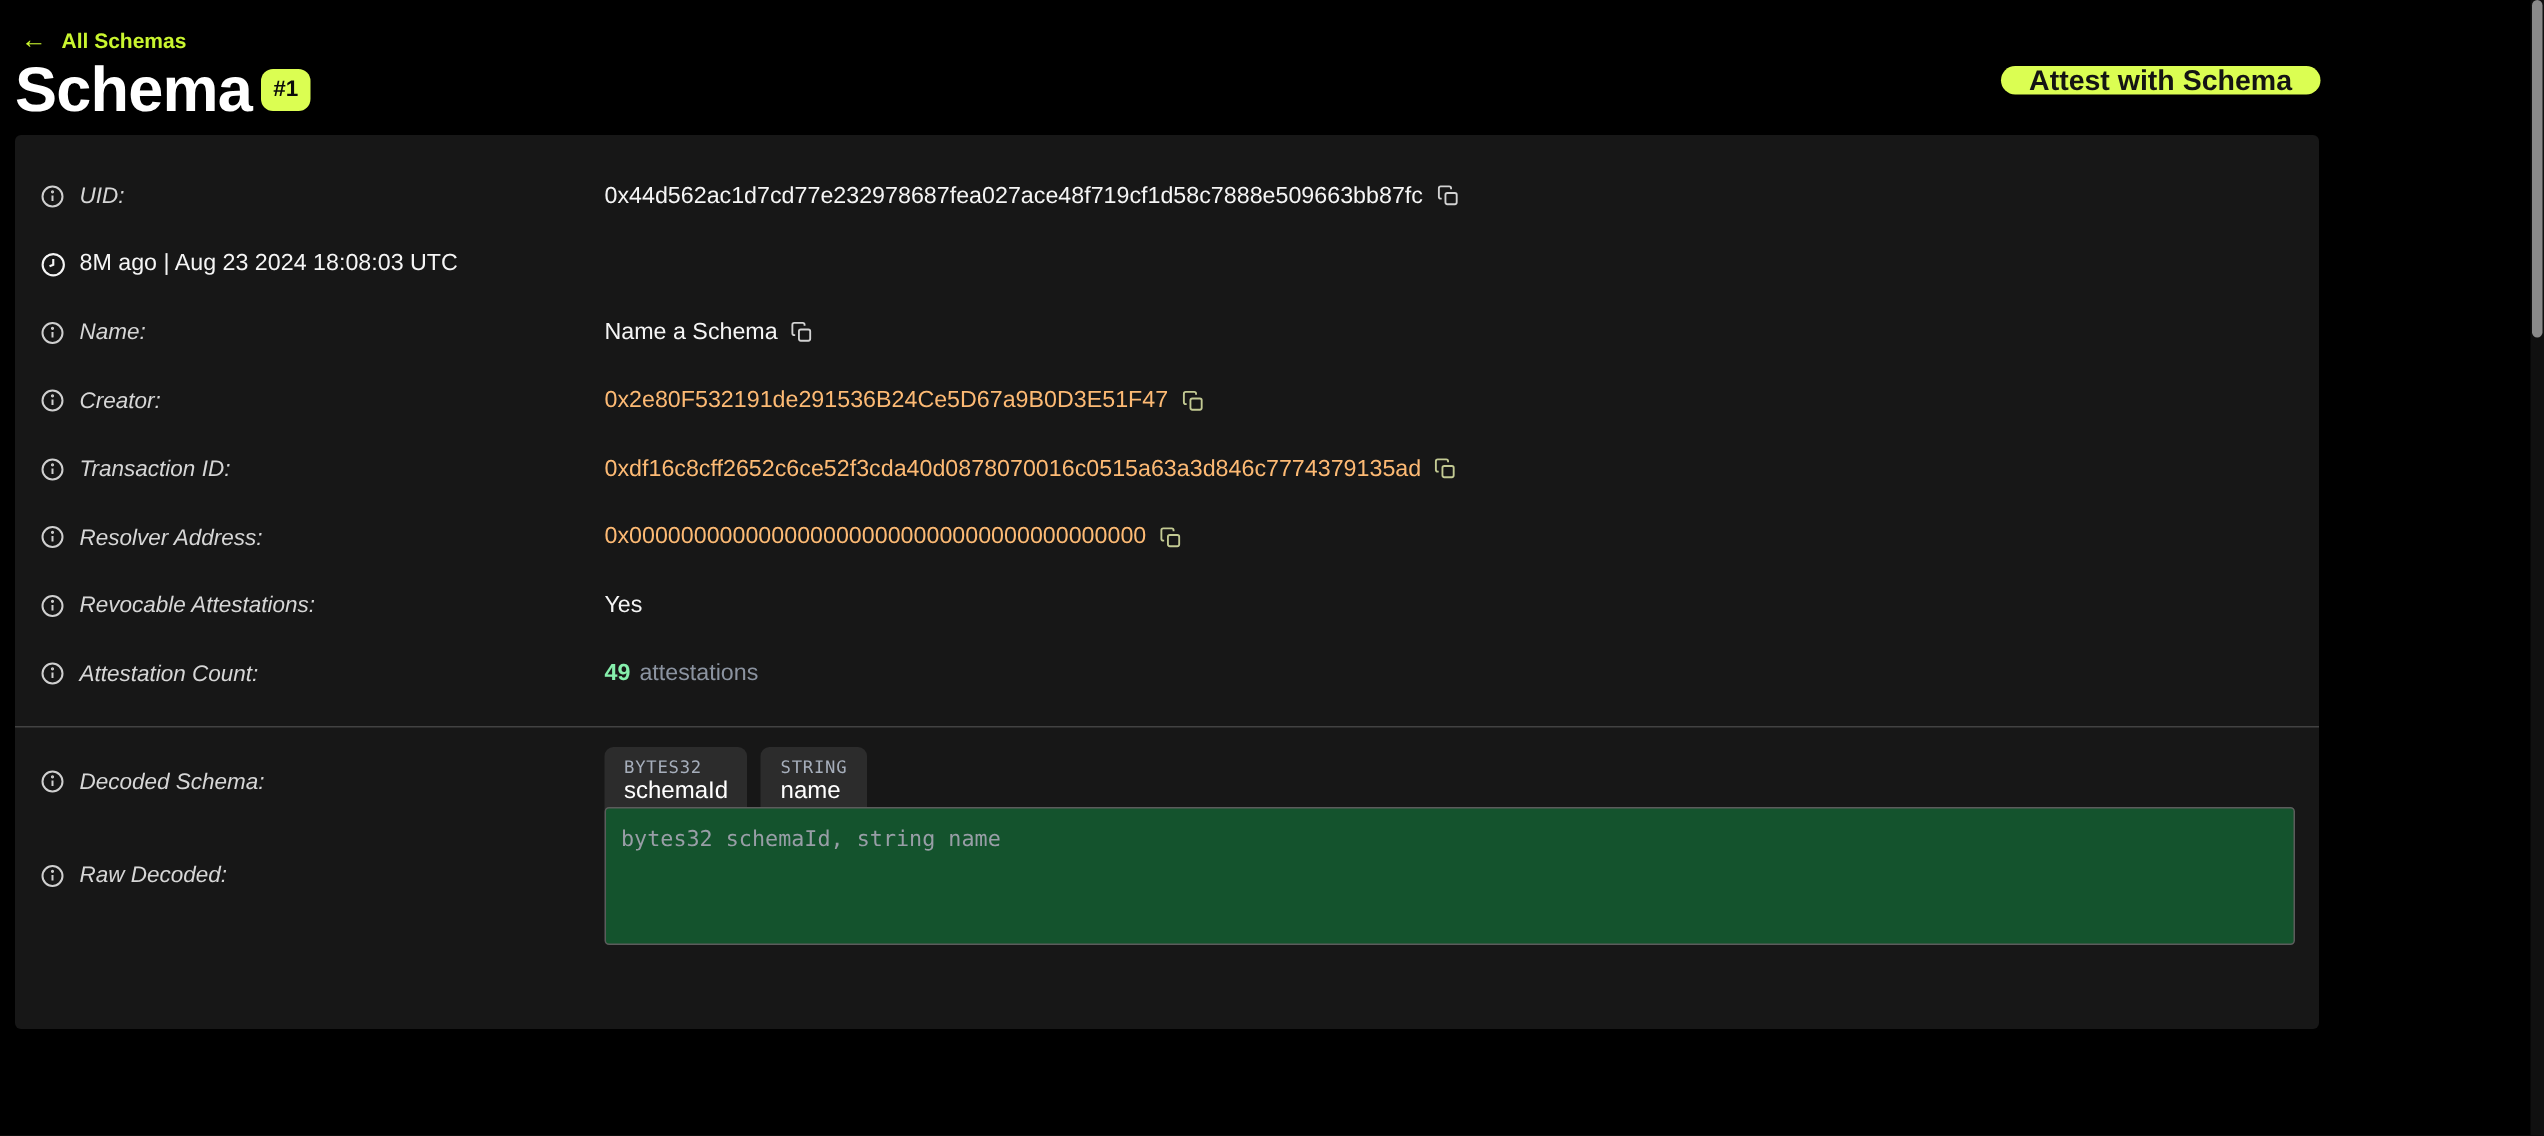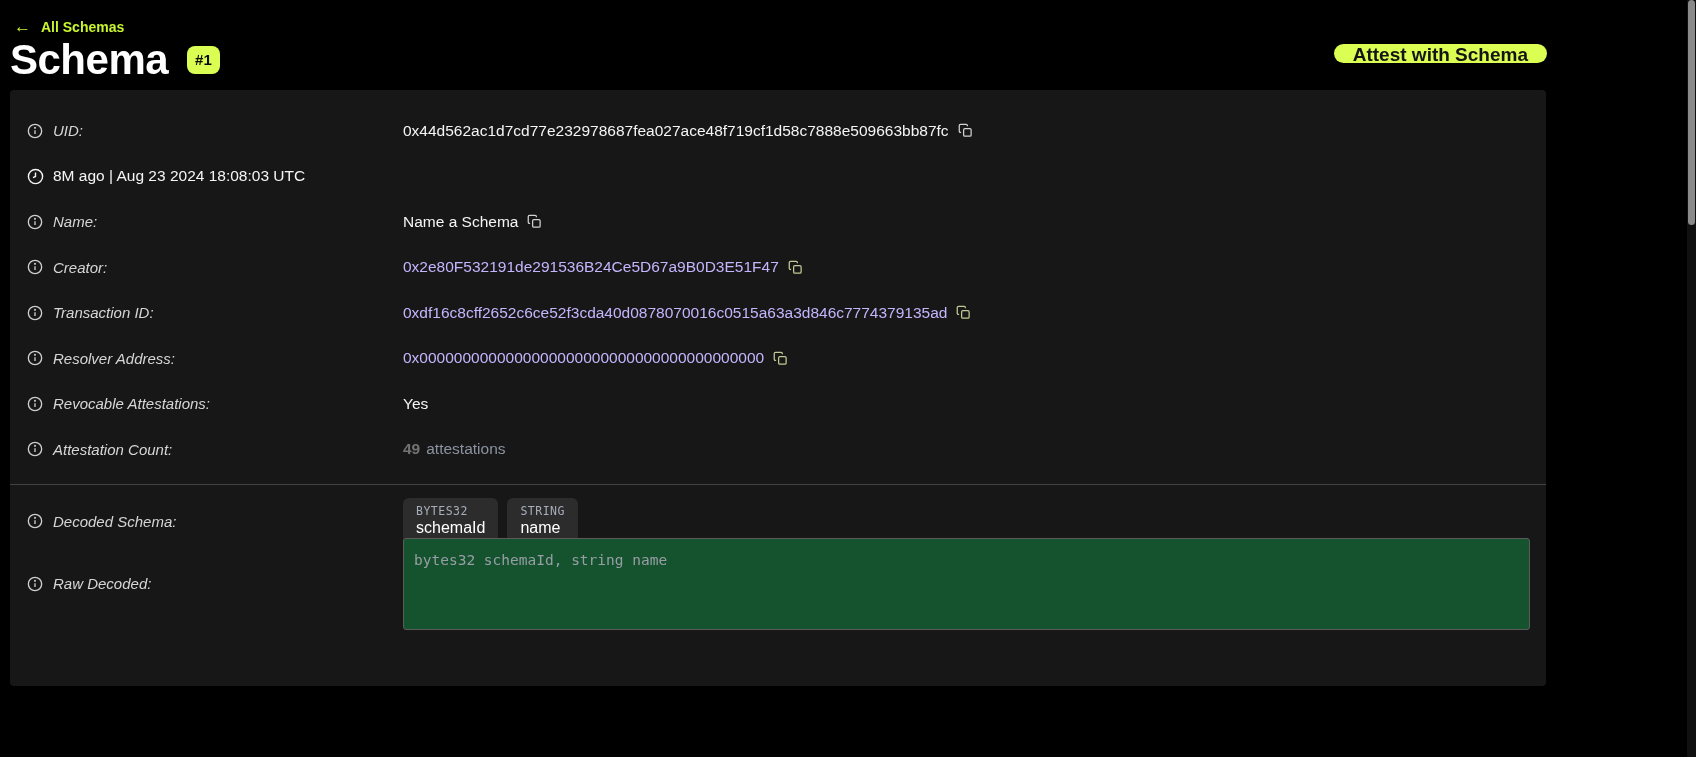--- a/index.html
+++ b/index.html
@@ -12,21 +12,21 @@
     color:#f2f2f2;
   }
   .back-link{
     position:absolute; top:17px; left:14px;
     display:flex; align-items:center; gap:10px;
     color:#c9f52f; font-size:14px; font-weight:700; cursor:pointer;
   }
   .back-link .arrow{ font-size:17px; font-weight:400; }
   .title-row{
     position:absolute; top:36px; left:10px;
-    display:flex; align-items:center; gap:19px;
+    display:flex; align-items:center; gap:6px;
   }
   .page-title{ font-size:42px; font-weight:600; color:#fff; letter-spacing:-0.5px; }
   .schema-badge{
     background:#dbfe52; color:#0a0a0a; font-weight:700; font-size:15px;
     padding:5px 8px; border-radius:8px; line-height:18px;
   }
   .attest-btn{
     position:absolute; top:44px; right:149px; height:19px;
     background:#dbfe52; color:#141414; border:none; border-radius:10px;
     font-family:"Liberation Sans", sans-serif;
@@ -42,25 +42,25 @@
   .row-label{
     width:376px; flex:0 0 376px;
     display:flex; align-items:center; gap:10px;
     color:#d6d6d6; font-size:15px;font-style:italic;
   }
   .info-icon{ color:#cfcfcf; display:flex; }
   .row-value{
     display:flex; align-items:center; gap:9px;
     font-size:15.5px; color:#f5f5f5; font-weight:500;
   }
-  .lime{ color:#c4b5fd; cursor:pointer; }
+  .lime{ color:#fdba74; cursor:pointer; }
   .copy-icon{ color:#d2d2d2; display:flex; cursor:pointer; }
   .copy-icon.lime-copy{ color:#c3ca93; }
   .clock-icon{ color:#f5f5f5; display:flex; }
-  .count-num{ font-weight:700; color:#737373; }
+  .count-num{ font-weight:700; color:#86efac; }
   .count-unit{ color:#8b93a0; font-weight:400; cursor:pointer; }
   .divider{ border-top:1px solid #424242; margin:12px 0 0 0; }
   .decoded-row{ height:56px; margin-top:8px; }
   .chips{ display:flex; gap:9px; }
   .chip{
     background:#2c2c2c; border-radius:6px; padding:6px 13px 8px 13px; cursor:default;
   }
   .chip-type{
     font-family:"DejaVu Sans Mono", monospace;
     font-size:11.5px; color:#a6aebb; letter-spacing:0.5px; margin-bottom:1px;

